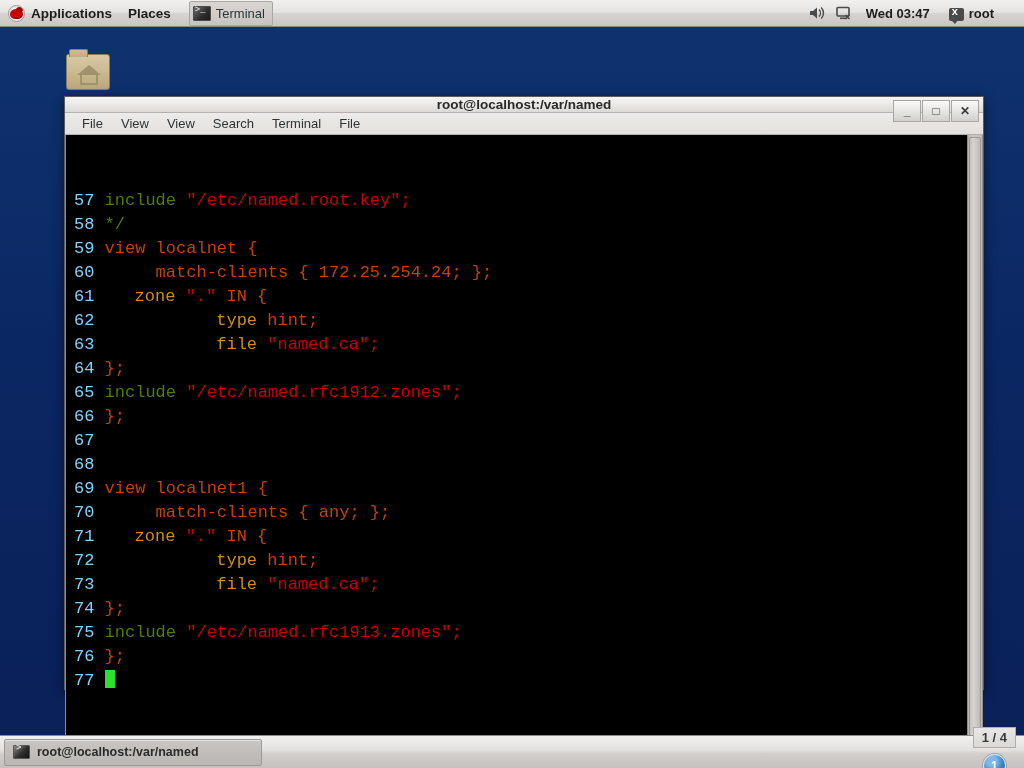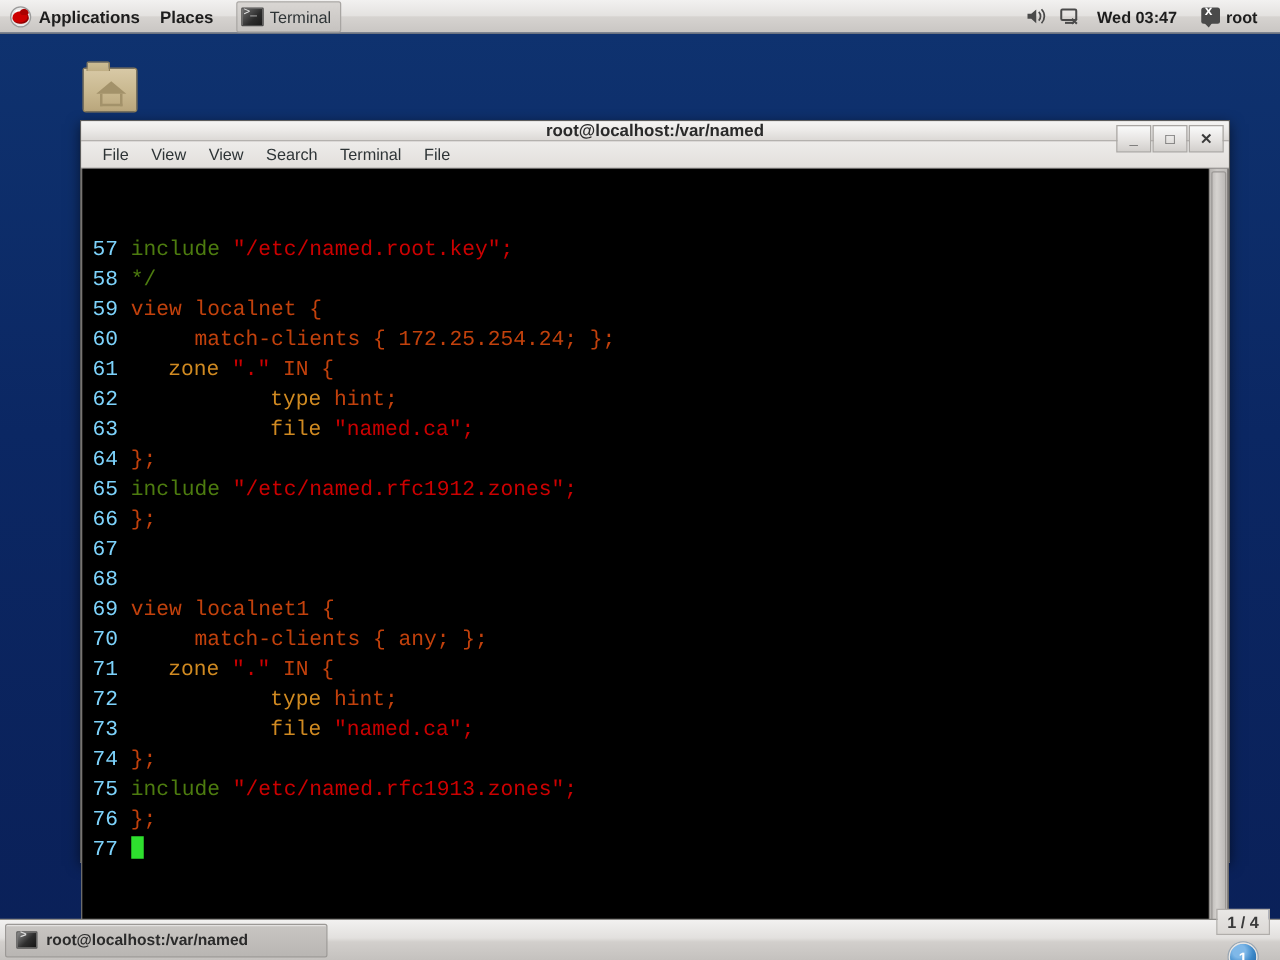--- a/index.html
+++ b/index.html
@@ -59,24 +59,24 @@
     width: 18px; height: 15px;
     background: linear-gradient(135deg, #6f6f6f 0%, #2b2b2b 60%, #1a1a1a 100%);
     border: 1px solid #4a4a4a; border-radius: 1px;
     position: relative;
   }
   .term-mini-icon::before {
     content: ">_"; position: absolute; left: 1px; top: -2px;
     font-family: "Liberation Mono", monospace; font-size: 9px; color: #eee;
   }
 
-  .tray { display: flex; align-items: center; gap: 9px; padding-right: 12px; }
+  .tray { display: flex; align-items: center; gap: 9px; padding-right: 24px; }
   .tray-icon { width: 18px; height: 18px; position: relative; }
   .clock { font-size: 13px; font-weight: bold; color: #1d1d1d; padding: 0 4px; }
-  .user-item { display: flex; align-items: flex-start; gap: 5px; font-size: 13px; font-weight: bold; color: #1d1d1d; padding: 0 6px; }
+  .user-item { display: flex; align-items: flex-end; gap: 5px; font-size: 13px; font-weight: bold; color: #1d1d1d; padding: 0 6px; }
   .msg-icon {
     width: 15px; height: 13px; background: #4a4a4a; border-radius: 2px;
     position: relative;
   }
   .msg-icon::after {
     content: "x"; position: absolute; left: 3px; top: -3px;
     font-size: 11px; color: #fff; font-weight: bold; font-family: "Liberation Sans", sans-serif;
   }
   .msg-icon::before {
     content: ""; position: absolute; left: 2px; bottom: -3px;

